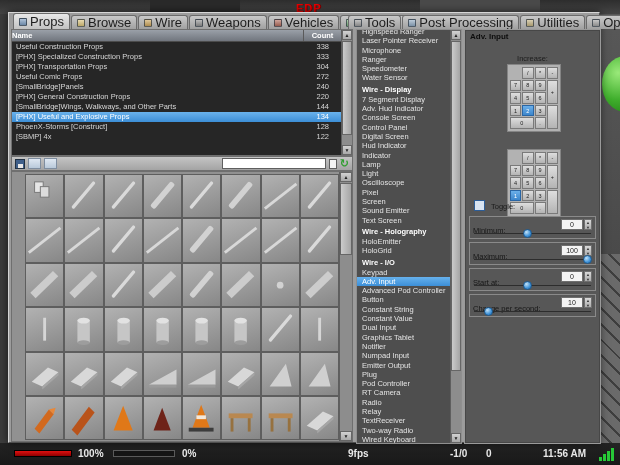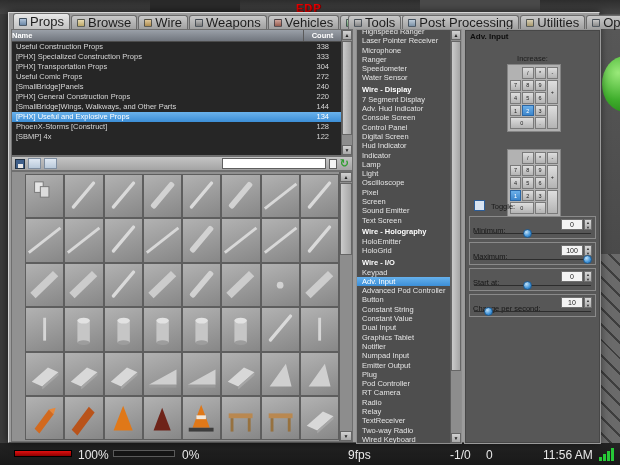--- a/index.html
+++ b/index.html
@@ -75,21 +75,21 @@
   .sblock{position:absolute;left:4px;right:4px;height:23px;border:1px solid #8a8a8a;border-radius:0;padding:2px 3px}
   .slab{font-size:7.5px;color:#161616}
   .sval{position:absolute;right:12px;top:2px;width:22px;height:11px;background:#f4f4f4;border:1px solid #6f6f6f;
         font-size:7px;color:#222;text-align:center;line-height:10px}
   .sspin{position:absolute;right:3px;top:2px;width:8px;height:11px;background:linear-gradient(#d8d8d8,#aeaeae);
          border:1px solid #6f6f6f;font-size:4px;color:#333;text-align:center;line-height:5px}
   .strack{position:absolute;left:4px;right:4px;bottom:4px;height:1px;background:#2d2d2d}
   .shandle{position:absolute;top:-4px;width:9px;height:9px;border-radius:50%;margin-left:-4px;
            background:radial-gradient(circle at 35% 30%,#c2e2f8,#3f92d8 60%,#2a6ca6);border:1px solid #1d5c94}
   
-  .hud-txt{position:absolute;font-size:12px;font-weight:normal;color:#e8e8e8}
+  .hud-txt{position:absolute;font-size:10px;font-weight:bold;color:#e8e8e8}
   .bar{position:absolute;height:7px;border:1px solid #000}
   .bar.red{background:linear-gradient(#e01010,#8f0000)}
   .bar.empty{background:#141414;border-color:#5a5a5a}
   .watermark{position:absolute;left:296px;top:2px;font-size:11px;font-weight:bold;color:#e60000;letter-spacing:1px;text-shadow:1px 0 #7a0000}
   .signal{position:absolute;left:599px;top:448px;display:flex;align-items:flex-end;gap:1px}
   .signal span{width:3px;background:#27c837;display:block}
 </style>
 </head>
 <body>
 

